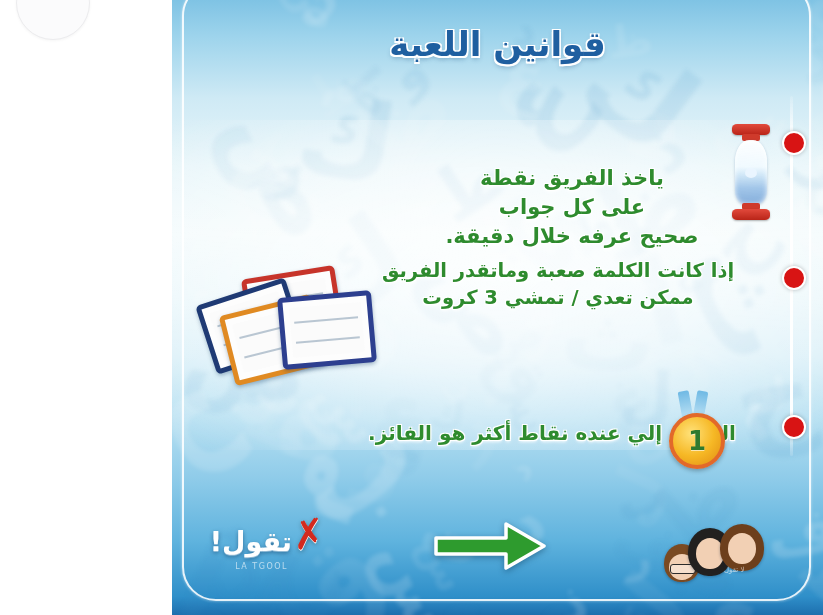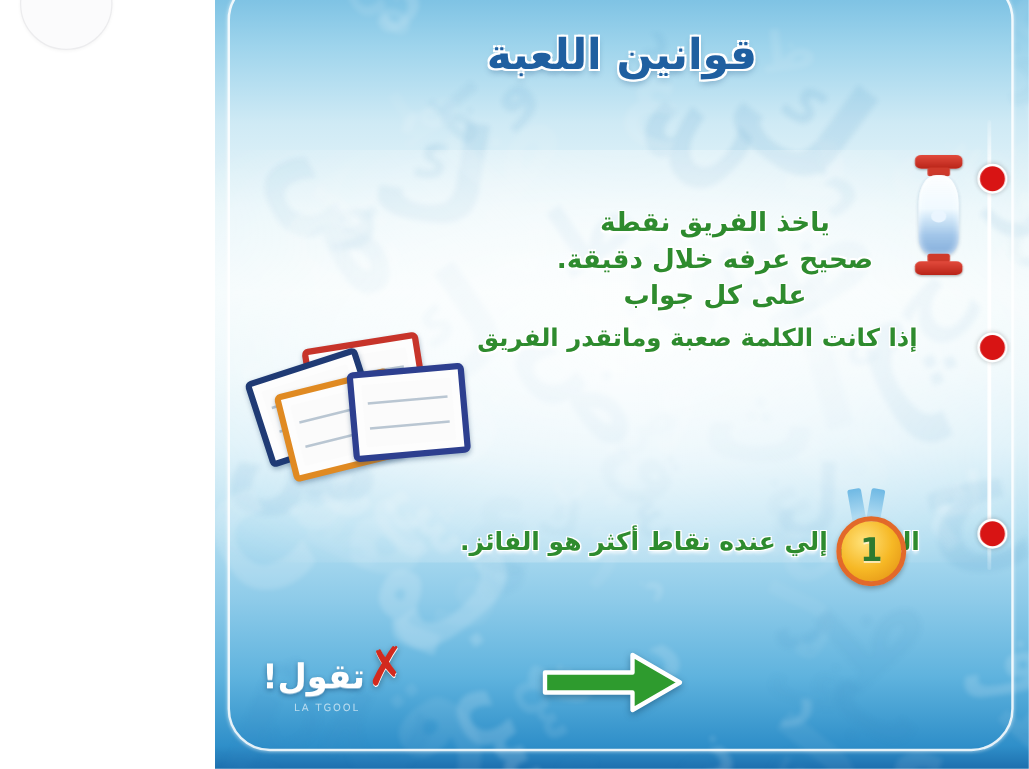--- a/index.html
+++ b/index.html
@@ -552,35 +552,36 @@
 
     <div class="title">قوانين اللعبة</div>
 
     <div class="timeline"></div>
     <div class="dot d1"></div>
     <div class="dot d2"></div>
     <div class="dot d3"></div>
 
     <div class="rule rule-1">
       <span class="rule-line">ياخذ الفريق نقطة</span>
+      <span class="rule-line">على كل جواب</span>
       <span class="rule-line">صحيح عرفه خلال دقيقة.</span>
-      <span class="rule-line">على كل جواب</span>
     </div>
 
     <div class="hourglass">
       <div class="hg-cap top"></div>
       <div class="hg-neck t"></div>
       <div class="hg-glass"></div>
       <div class="hg-pinch"></div>
       <div class="hg-neck b"></div>
       <div class="hg-cap bot"></div>
     </div>
 
     <div class="rule rule-2">
       <span class="rule-line">إذا كانت الكلمة صعبة وماتقدر الفريق</span>
+      <span class="rule-line">ممكن تعدي / تمشي 3 كروت</span>
     </div>
 
     <div class="cards">
       <div class="card c1">
           <div class="card-inner"></div>
         </div>
       <div class="card c2">
           <div class="card-inner"></div>
         </div>
       <div class="card c3">
@@ -606,16 +607,32 @@
     <div class="logo">
       <span class="logo-x">✗</span>
       <span class="logo-word">تقول!</span>
       <span class="logo-sub">LA TGOOL</span>
     </div>
 
     <svg class="next-arrow" viewBox="0 0 116 56">
       <path d="M4 20 L74 20 L74 6 L112 28 L74 50 L74 36 L4 36 Z" fill="#2e9b2e" stroke="#ffffff" stroke-width="3.5" stroke-linejoin="round"></path>
     </svg>
 
+    <div class="avatars">
+      <div class="face f1">
+        <div class="hair"></div>
+        <div class="skin"></div>
+        <div class="glasses"></div>
+      </div>
+      <div class="face f2">
+        <div class="hair"></div>
+        <div class="skin"></div>
+      </div>
+      <div class="face f3">
+        <div class="hair"></div>
+        <div class="skin"></div>
+      </div>
+      <span class="avatars-caption">لا تقول</span>
+    </div>
 
     <div class="slide-frame"></div>
   </div>
 </div>
 
 </body></html>

